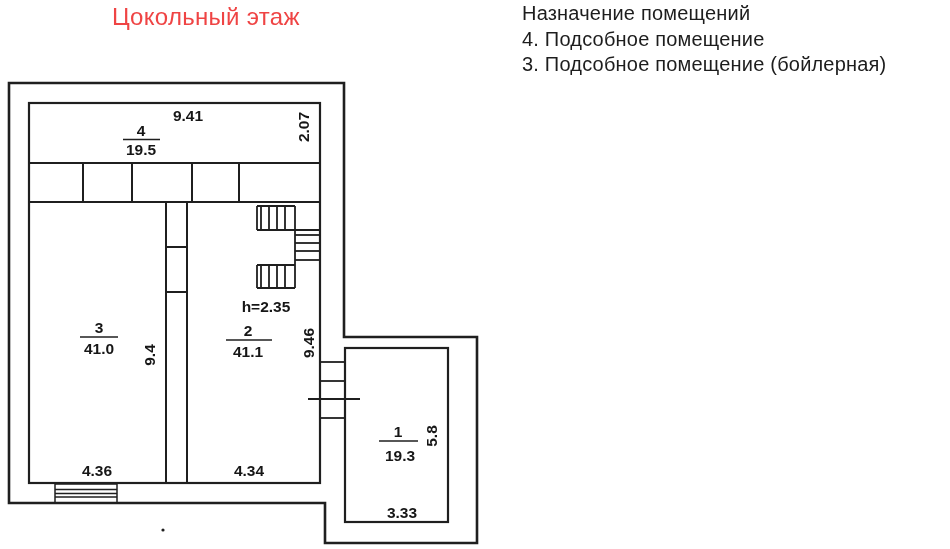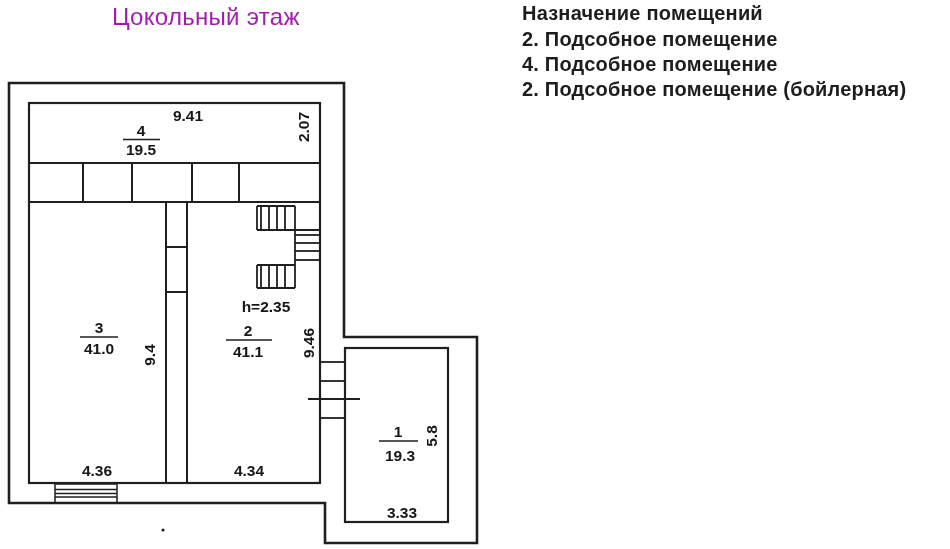--- a/index.html
+++ b/index.html
@@ -7,49 +7,48 @@
     width:950px;height:549px;
     background:#ffffff;
     font-family:"Liberation Sans", sans-serif;
     position:relative;
     overflow:hidden;
     color:#1a1a1a;
   }
   .canvas{position:absolute;left:0;top:0;width:950px;height:549px;}
   .title{
     position:absolute;left:112px;top:3px;
-    font-size:24px;letter-spacing:.3px;color:#a21caf;
+    font-size:24px;letter-spacing:.3px;color:#ef4444;
     white-space:nowrap;
   }
   .legend{
     position:absolute;left:522px;top:1px;
     font-size:20px;line-height:25px;letter-spacing:.2px;
-    color:#1d1d1d;white-space:nowrap;font-weight:bold;
+    color:#1d1d1d;white-space:nowrap;
   }
   .legend-heading{margin-bottom:1px;}
   svg.plan{position:absolute;left:0;top:0;}
   svg .ln{stroke:#1f1f1f;fill:none;}
   svg text{
     font-family:"Liberation Sans", sans-serif;
     font-size:15.5px;font-weight:bold;fill:#161616;
   }
   svg text.rot{font-size:15.5px;}
 </style>
 </head>
 <body>
 
 <div class="canvas">
 
   <div class="title">Цокольный этаж</div>
 
   <div class="legend">
     <div class="legend-heading">Назначение помещений</div>
-    <div class="legend-item">2. Подсобное помещение</div>
     <div class="legend-item">4. Подсобное помещение</div>
-    <div class="legend-item">2. Подсобное помещение (бойлерная)</div>
+    <div class="legend-item">3. Подсобное помещение (бойлерная)</div>
   </div>
 
   <svg class="plan" width="490" height="549" viewBox="0 0 490 549">
 
     <g class="ln" stroke-width="2.6">
       <path d="M 9 83 H 344 V 337 H 477 V 543 H 325 V 503 H 9 Z"></path>
     </g>
 
     <g class="ln" stroke-width="2.2">
       <rect x="29" y="103" width="291" height="380"></rect>

